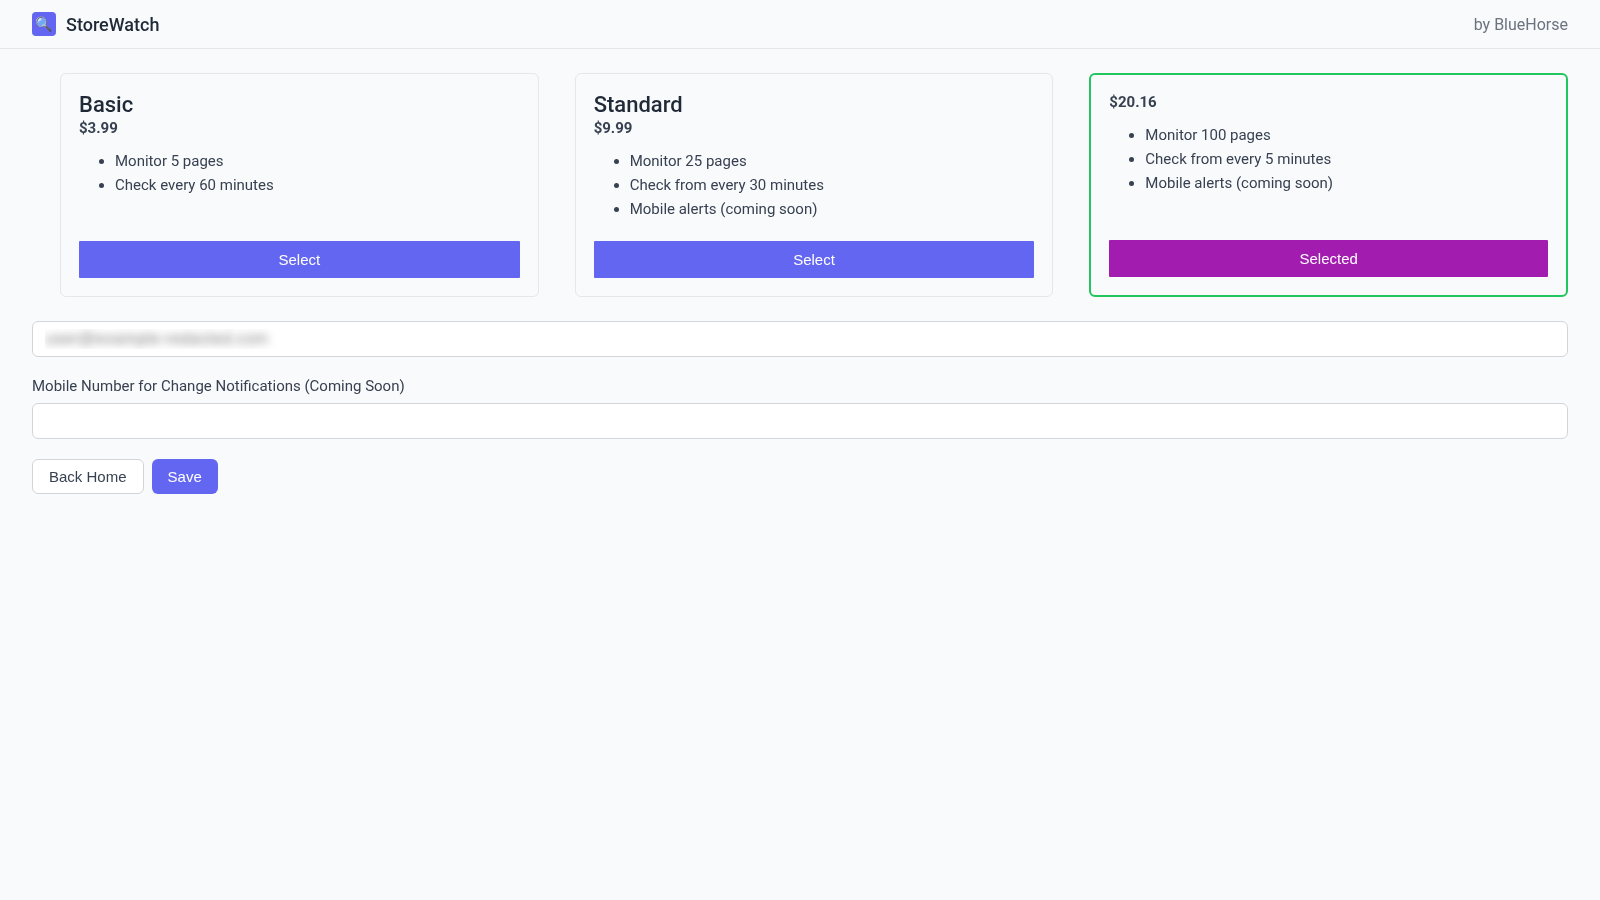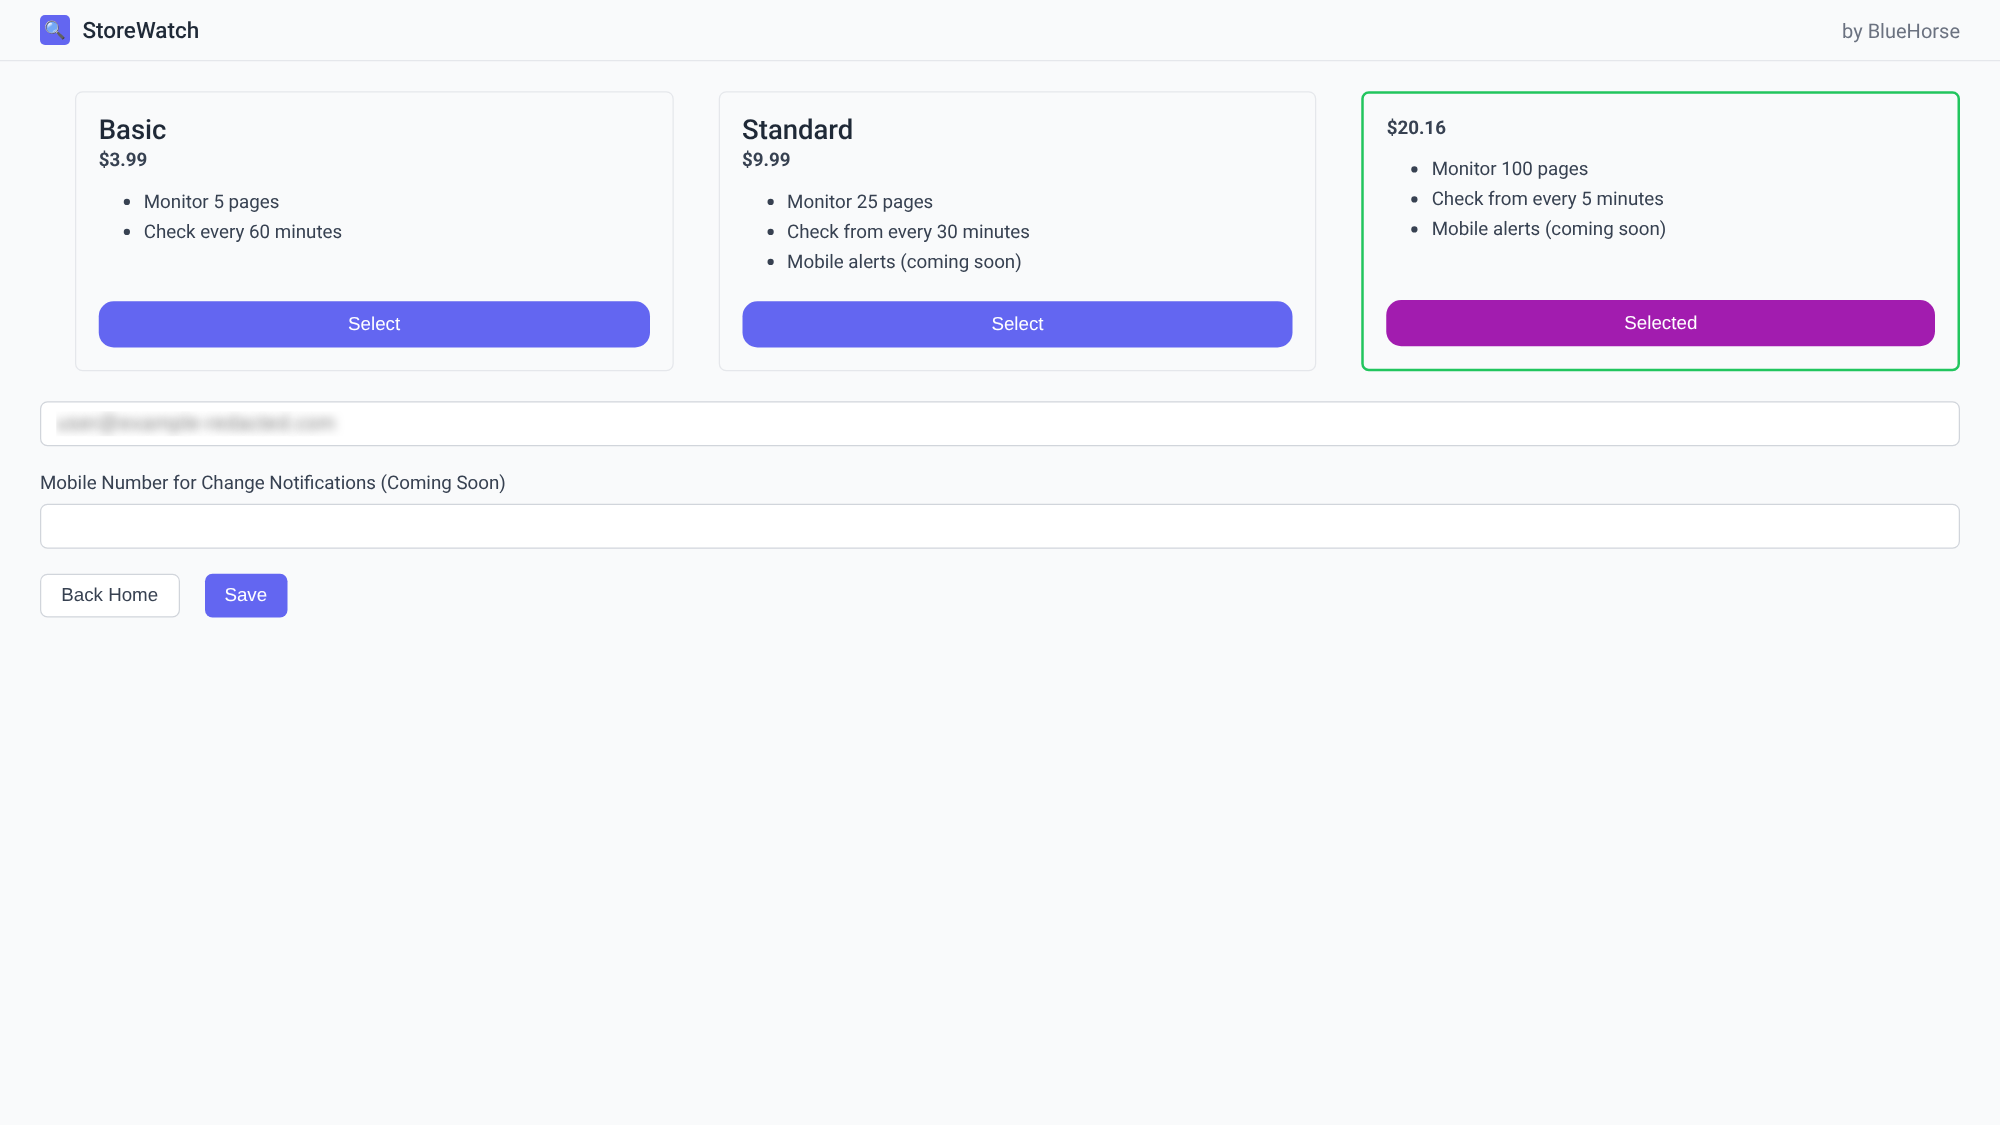--- a/index.html
+++ b/index.html
@@ -87,21 +87,21 @@
     }
     .plan-features li {
       font-size: 15px;
       color: #374151;
       line-height: 1.6;
     }
     .plan-button {
       width: 100%;
       padding: 10px;
       border: none;
-      border-radius: 12px;
+      border-radius: 1px;
       background: #6366f1;
       color: #ffffff;
       font-size: 15px;
       cursor: pointer;
     }
     .plan-button.disabled {
       background: #a21caf;
       cursor: default;
     }
     .form-group {
@@ -122,21 +122,21 @@
       font-size: 17px;
       color: #111827;
       height: 36px;
     }
     .form-input.blurred {
       color: transparent;
       text-shadow: 0 0 8px rgba(0,0,0,0.5);
     }
     .actions {
       display: flex;
-      gap: 20px;
+      gap: 8px;
     }
     .btn {
       padding: 8px 16px;
       border-radius: 6px;
       font-size: 15px;
       cursor: pointer;
       border: 1px solid transparent;
     }
     .btn-secondary {
       background: #ffffff;

